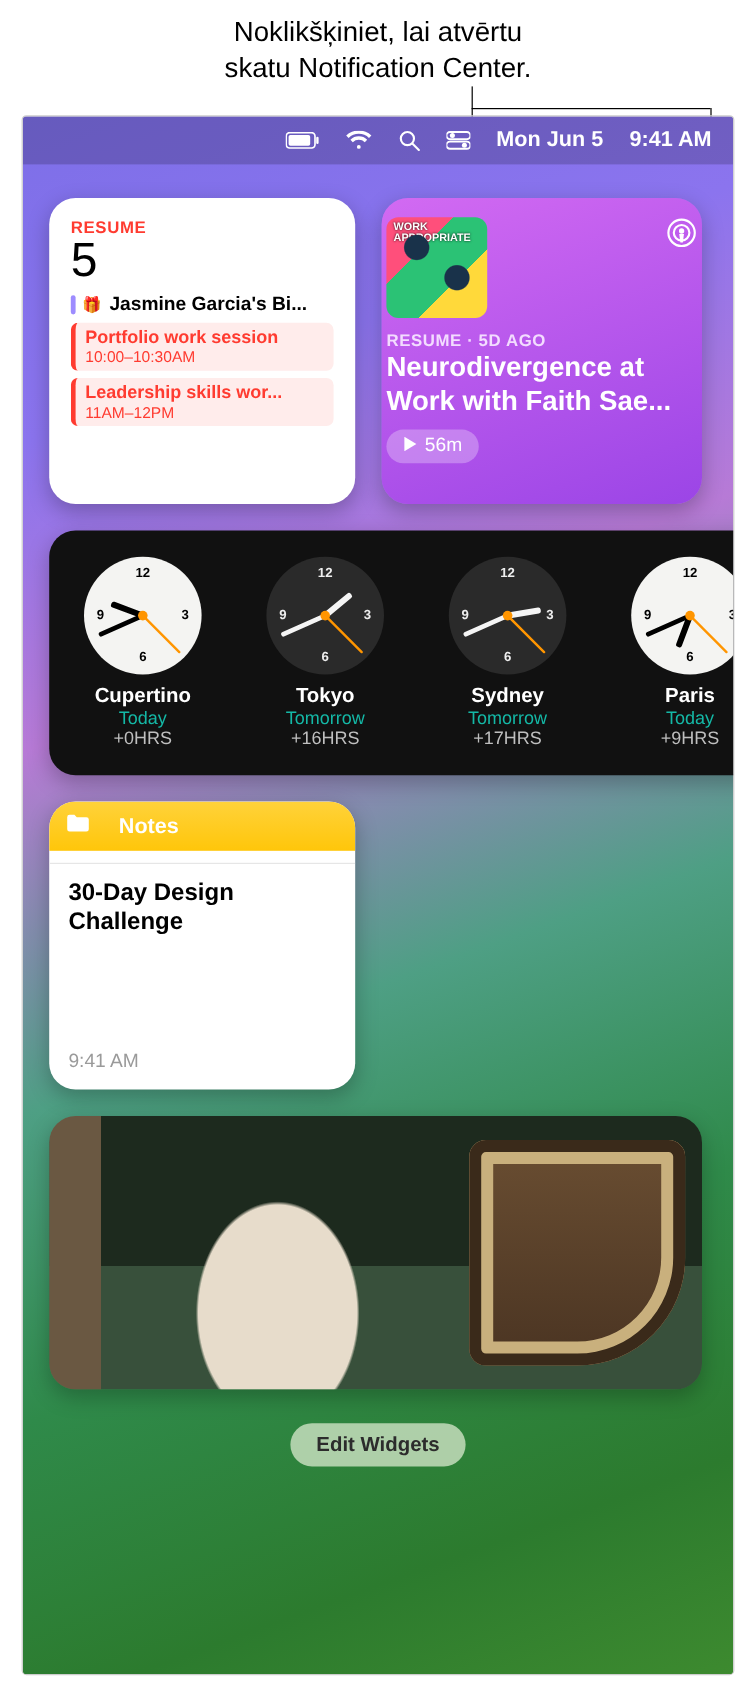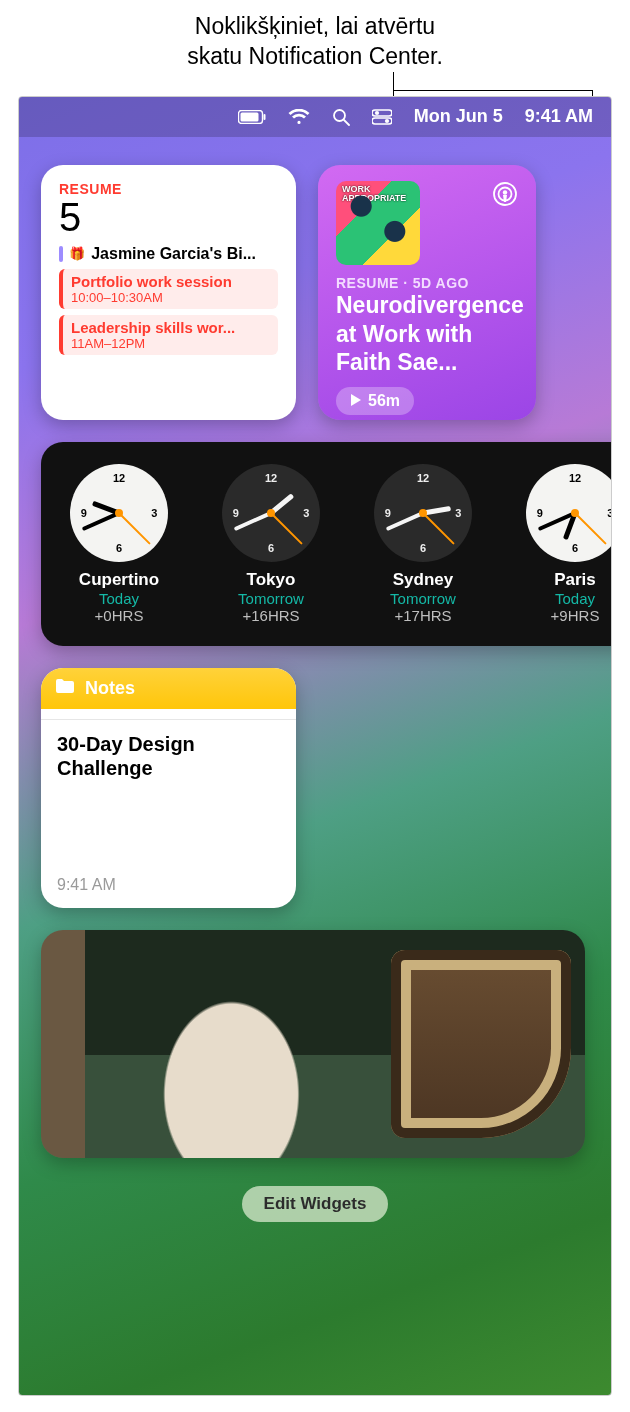--- a/index.html
+++ b/index.html
@@ -78,23 +78,23 @@
     border-left:4px solid #ff3b30;
     background:#ffeceb;
     border-radius:6px;
     padding:4px 8px;
     margin-top:6px;
   }
   .cal .evtitle { color:#ff3b30; font-weight:600; font-size:15px; white-space:nowrap; overflow:hidden; text-overflow:ellipsis;}
   .cal .evtime { color:#ff3b30; font-size:13px;}
   
   .podcast {
-    width:218px; height:255px;
+    width:267px; height:255px;
     background: linear-gradient(160deg,#d26af2,#9b45e6);
-    color:#fff; padding:16px 18px; display:flex; flex-direction:column;
+    color:#fff; padding:16px 4px; display:flex; flex-direction:column;
   }
   .podcast .top { display:flex; justify-content:space-between; align-items:flex-start;}
   .podcast .art {
     width:84px; height:84px; border-radius:10px;
     background: linear-gradient(135deg,#ff4f7b 0 33%,#2bc275 33% 66%,#ffd93a 66% 100%);
     position:relative; overflow:hidden;
   }
   .podcast .art::after{
     content:""; position:absolute; inset:0;
     background:
@@ -104,21 +104,21 @@
   .podcast .art-label{
     position:absolute;top:4px;left:6px;font-size:9px;font-weight:800;color:#fff;
     line-height:1;text-shadow:0 0 2px #000;
   }
   .podcast .meta { margin-top:10px; font-size:14px; font-weight:800; letter-spacing:0.5px; color:#f3dcff;}
   .podcast .title { font-size:23px; font-weight:600; line-height:1.25;}
   .podcast .pill {
     margin-top:10px; align-self:flex-start;
     background:rgba(255,255,255,0.28);
     border-radius:18px; padding:5px 14px;
-    font-size:16px; font-weight:700; display:flex; align-items:center; gap:6px;
+    font-size:16px; font-weight:400; display:flex; align-items:center; gap:6px;
   }
   
   .clocks {
     background:#111; color:#fff; padding:22px 20px; display:flex; justify-content:space-between;
     width: 612px;
   }
   .clockcol { text-align:center; width:116px;}
   .clockface {
     width:98px;height:98px;border-radius:50%;
     margin:0 auto 8px; position:relative;
@@ -135,21 +135,21 @@
   .h-sec{ width:2px; height:44px; background:#ff9500;}
   .pin{position:absolute;left:50%;top:50%;width:8px;height:8px;border-radius:50%;background:#ff9500;transform:translate(-50%,-50%);}
   .cityname{font-size:17px;font-weight:700;}
   .cityday{font-size:15px;color:#14b8a6;}
   .cityoff{font-size:15px;color:#bfbfbf;}
   
   .notes{ background:#fff; width:255px; height:240px; display:flex; flex-direction:column;}
   .notes .nhead{
     background:linear-gradient(#ffd23a,#ffc60a);
     color:#fff; font-weight:600; font-size:18px;
-    display:flex;align-items:center;gap:10px;padding:10px 14px;
+    display:flex;align-items:center;gap:24px;padding:10px 14px;
   }
   .notes .nbody{ padding:16px 16px 10px; flex:1; position:relative;}
   .notes .rule{height:1px;background:#e6e6e6;margin:-6px -16px 12px;}
   .notes .ntitle{font-size:20px;font-weight:600;color:#000;line-height:1.2;}
   .notes .nsub{font-size:19px;color:#9a9a9a;margin-top:8px;}
   .notes .ntime{position:absolute;bottom:14px;left:16px;font-size:16px;color:#9a9a9a;}
   
   .photo{
     width:544px; height:228px;
     background:

